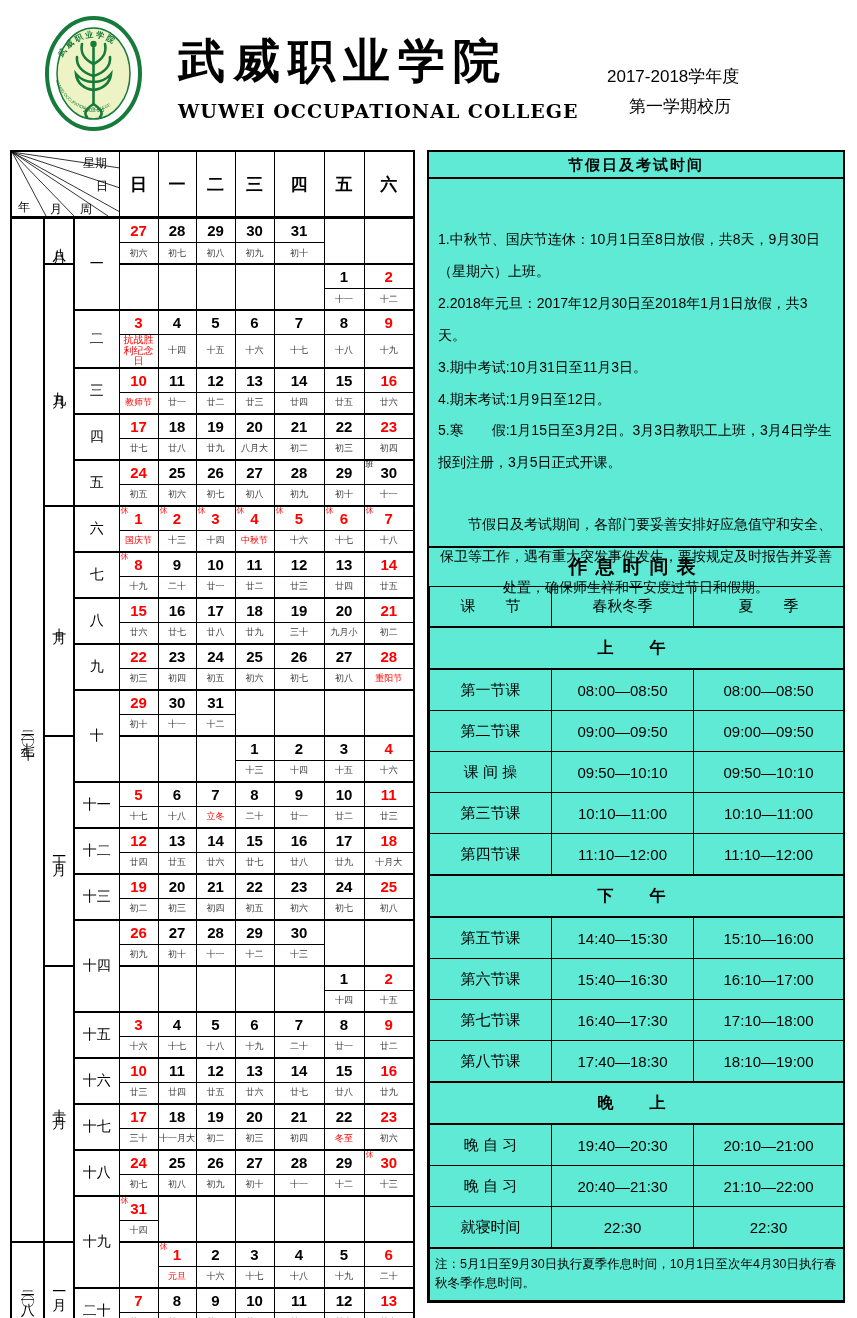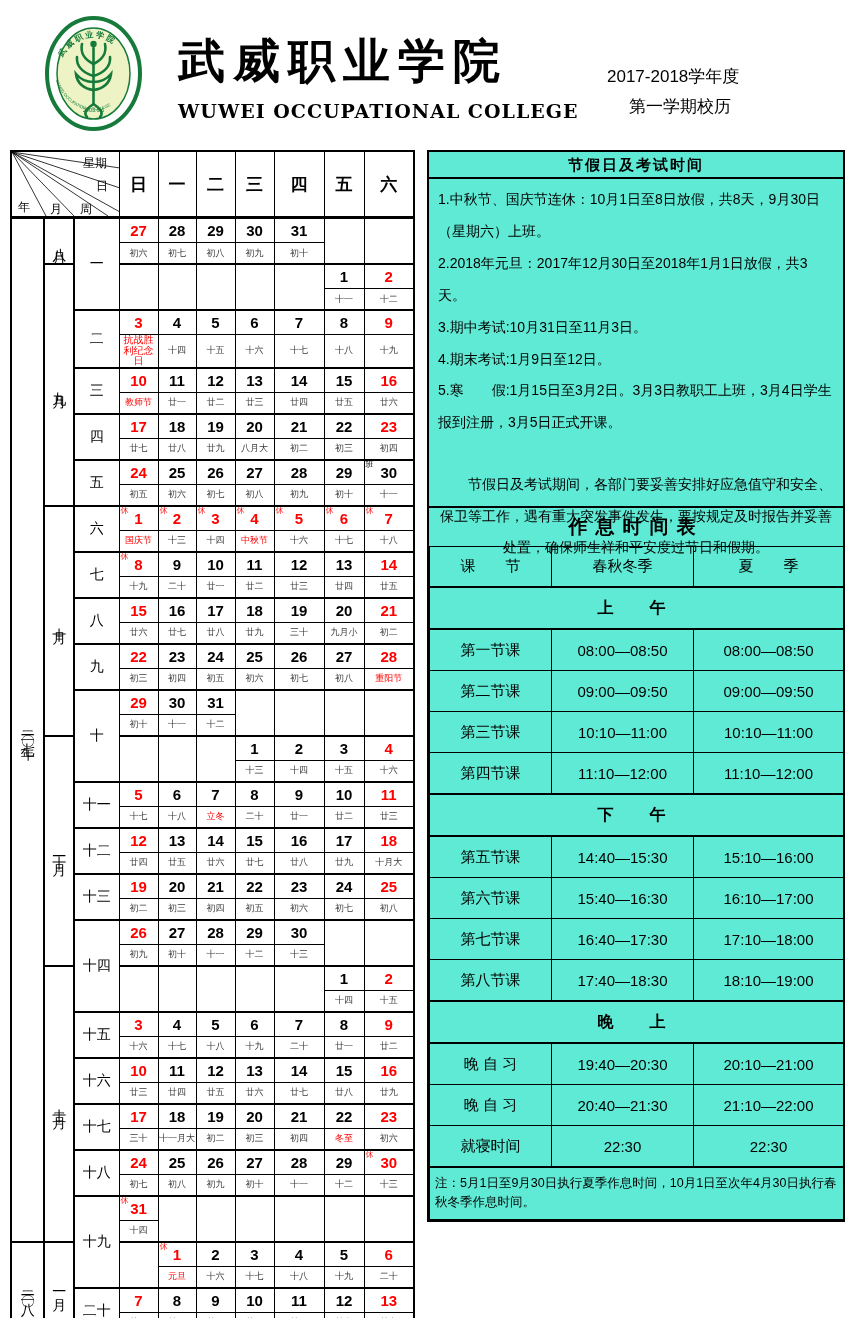--- a/index.html
+++ b/index.html
@@ -40,21 +40,21 @@
   td.lunar.tiny{font-size:10px;line-height:1.05;}
   td.ycell,td.mcell{border-right:2px solid #000;border-bottom:2px solid #000;}
   td.wcell{border-bottom:2px solid #000;font-size:14px;}
   .vtext{writing-mode:vertical-rl;text-orientation:upright;margin:0 auto;
          font-size:14px;letter-spacing:4px;line-height:1.1;}
 
   
   .rp{position:absolute;left:427px;top:150px;width:418px;border:2px solid #000;background:#5eead4;box-sizing:border-box;}
   .rp-title{height:25px;line-height:25px;text-align:center;font-weight:bold;font-size:15px;
             border-bottom:2px solid #000;letter-spacing:2px;}
-  .rp-notes{height:327px;box-sizing:border-box;padding:5px 9px 0 9px;font-size:14px;}
+  .rp-notes{height:327px;box-sizing:border-box;padding:5px 9px 0 9px;font-size:14px;margin-top:40px;}
   .rp-notes p{margin:0;line-height:2.28;}
   .rp-notes p.closing{text-indent:2em;margin-top:2.1em;text-align:center;}
   .rp-sched-title{height:38px;line-height:38px;text-align:center;font-size:19px;font-weight:bold;
                   letter-spacing:8px;border-top:2px solid #000;}
   table.sched{width:100%;border-collapse:collapse;table-layout:fixed;border-top:1px solid #000;}
   .sched td{border:1px solid #000;text-align:center;vertical-align:middle;}
   .sched td.colhd{height:37px;font-size:15px;font-weight:normal;margin-top:40px;}
   .sched td.sec{height:38px;font-weight:bold;font-size:16px;letter-spacing:10px;
                 border-top:2px solid #000;border-bottom:2px solid #000;}
   .sched td.lbl{height:38px;font-size:15px;}
@@ -630,20 +630,25 @@
             <td class="lbl">第一节课</td>
             <td class="time">08:00—08:50</td>
             <td class="time">08:00—08:50</td>
           </tr>
           <tr>
             <td class="lbl">第二节课</td>
             <td class="time">09:00—09:50</td>
             <td class="time">09:00—09:50</td>
           </tr>
           <tr>
+            <td class="lbl">课 间 操</td>
+            <td class="time">09:50—10:10</td>
+            <td class="time">09:50—10:10</td>
+          </tr>
+          <tr>
             <td class="lbl">第三节课</td>
             <td class="time">10:10—11:00</td>
             <td class="time">10:10—11:00</td>
           </tr>
           <tr>
             <td class="lbl">第四节课</td>
             <td class="time">11:10—12:00</td>
             <td class="time">11:10—12:00</td>
           </tr>
           <tr>

